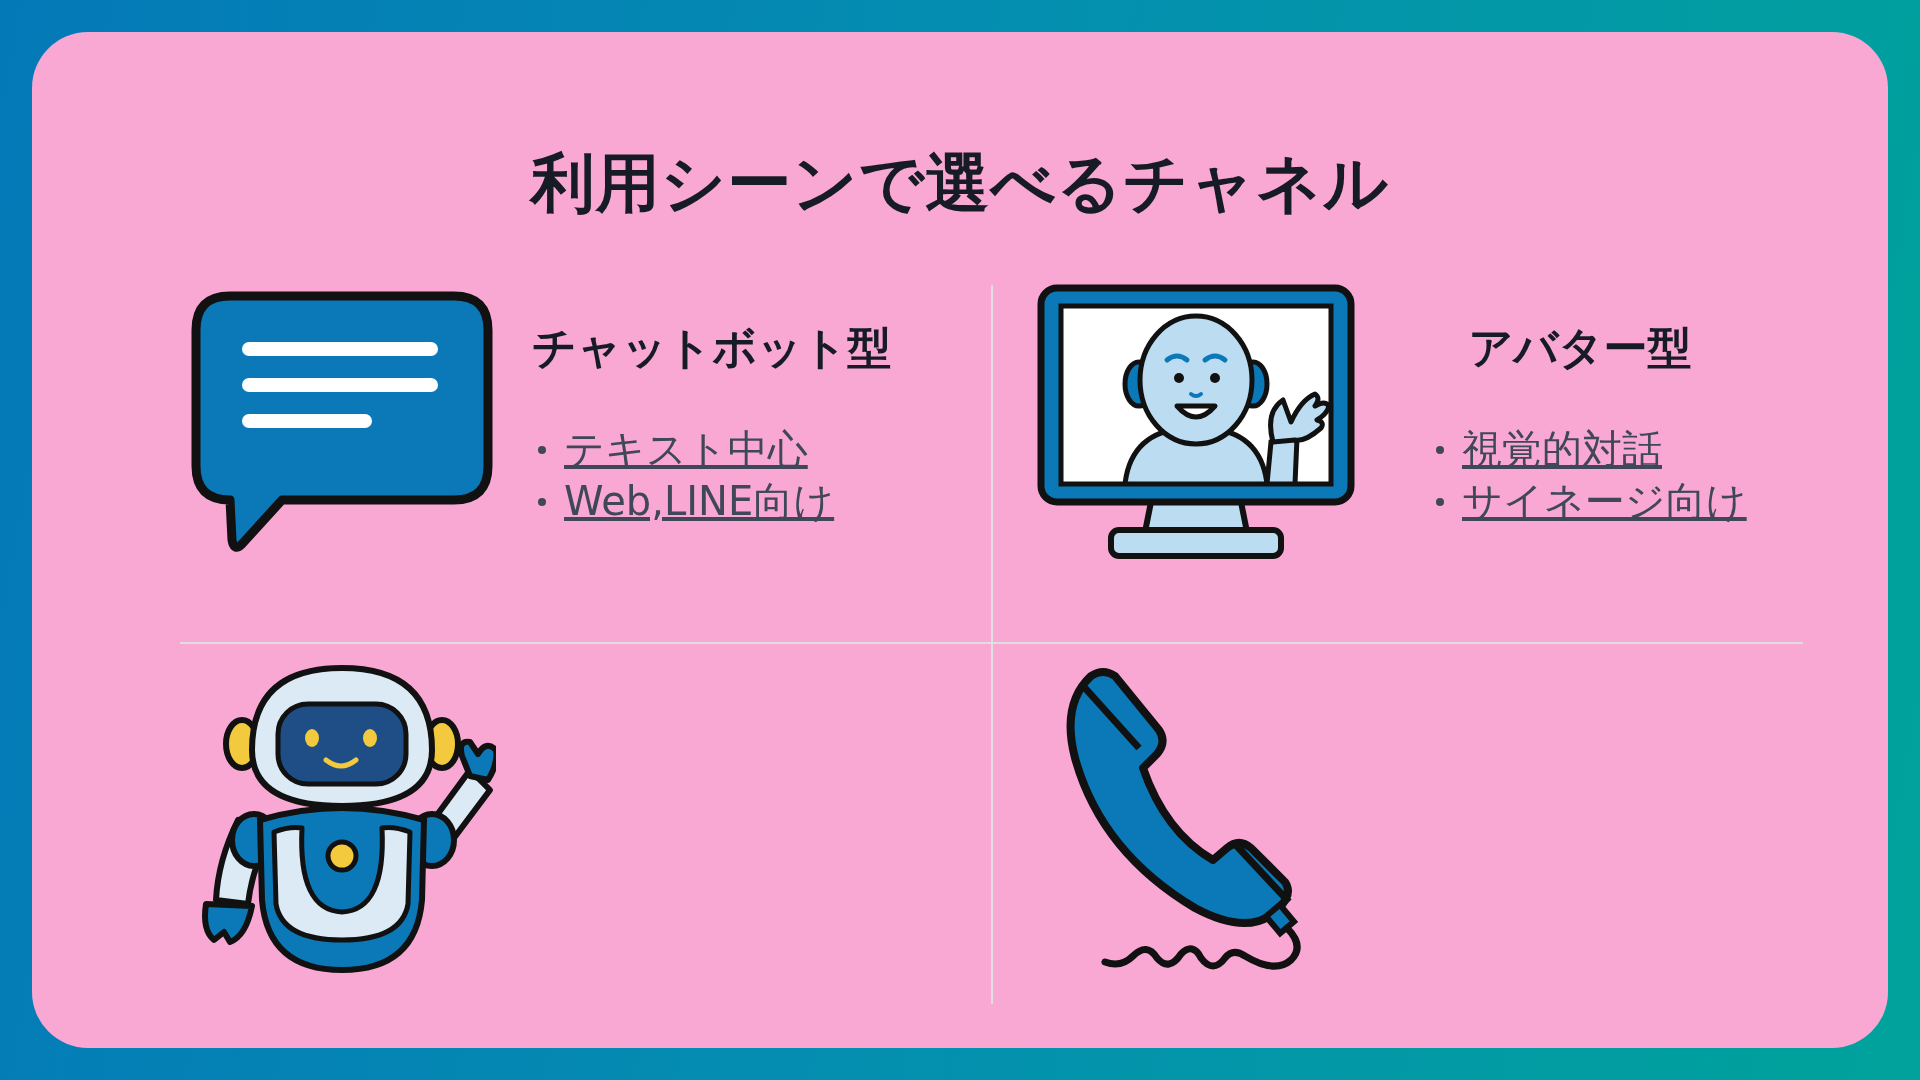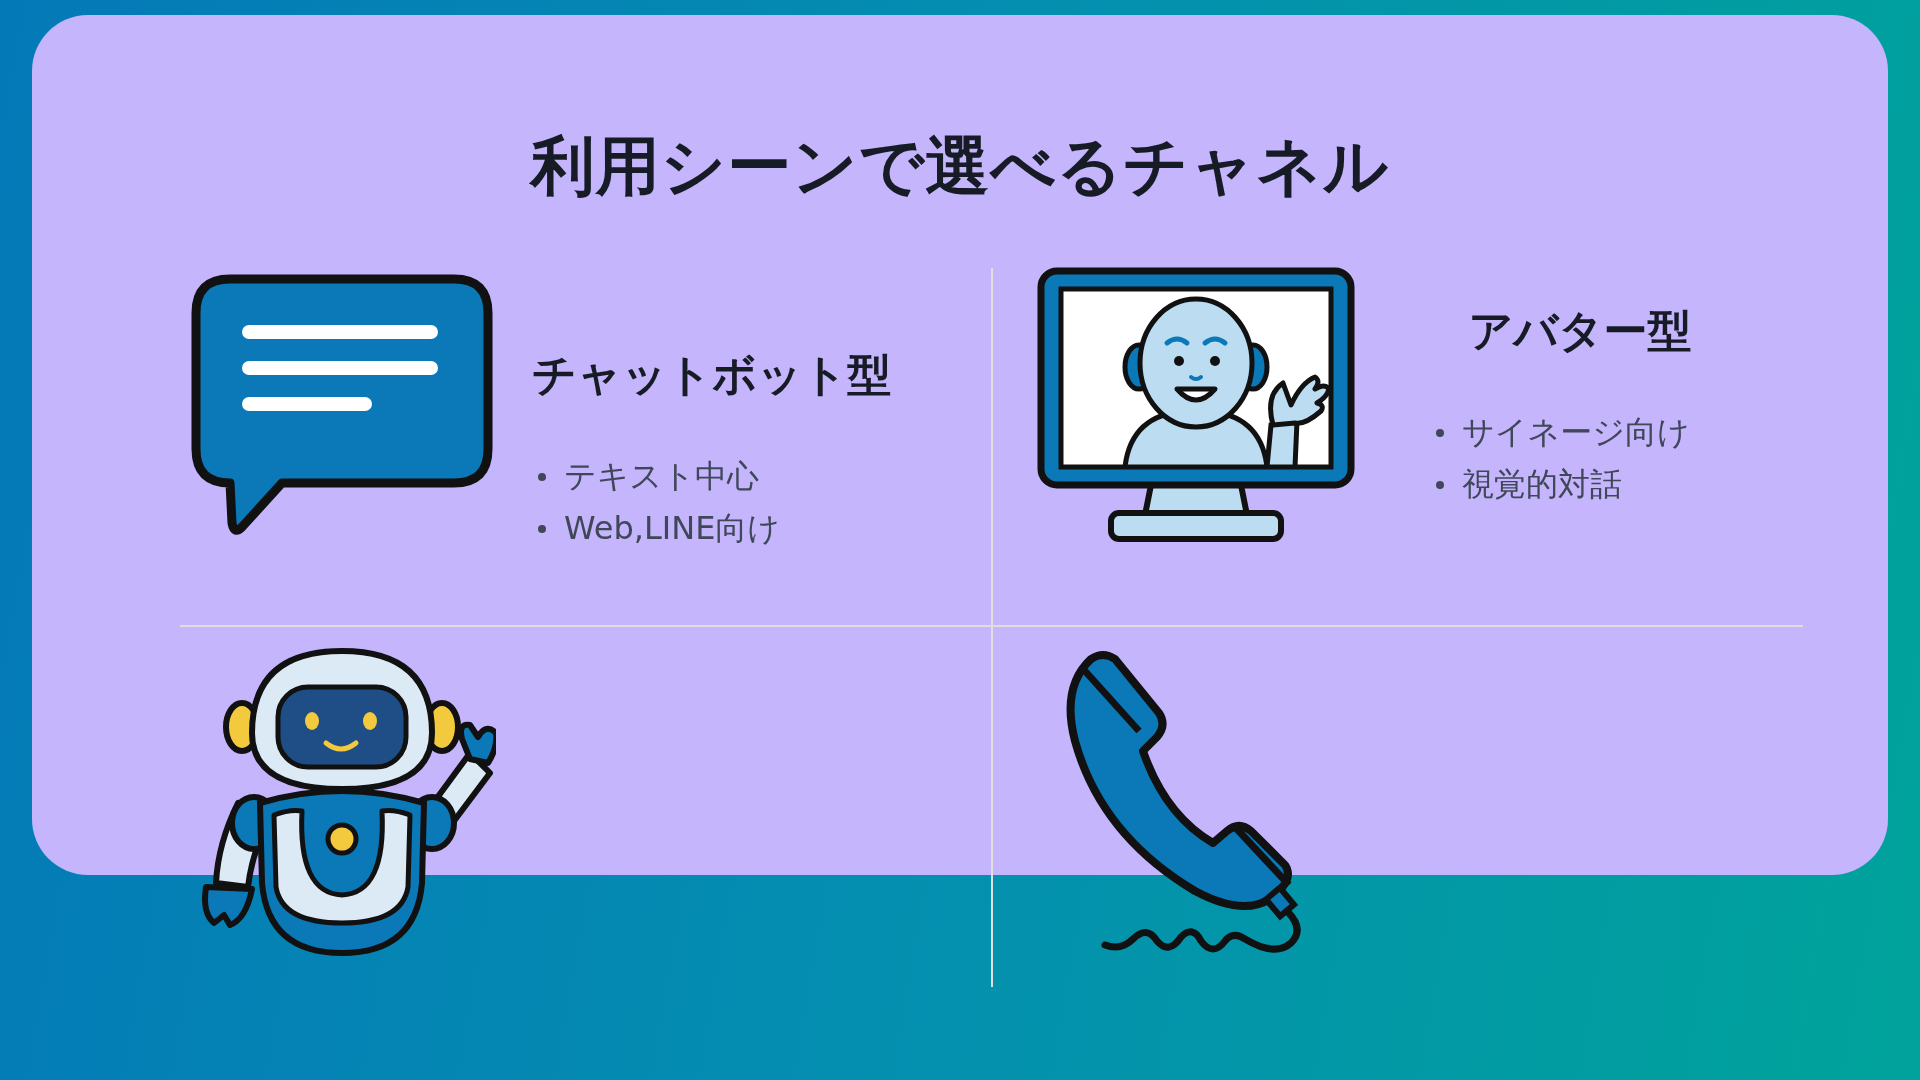--- a/index.html
+++ b/index.html
@@ -3,23 +3,23 @@
 <meta charset="utf-8">
 <style>
   html, body { margin: 0; padding: 0; }
   body {
     width: 1920px; height: 1080px; overflow: hidden;
     background: linear-gradient(100deg, #0479b8 0%, #048fb0 50%, #00a39b 100%);
     font-family: "DejaVu Sans", "Liberation Sans", sans-serif;
     position: relative;
   }
   .card {
-    position: absolute; left: 32px; top: 15px;
-    width: 1856px; height: 860px;
-    background: #c4b5fd; border-radius: 56px;
+    position: absolute; left: 32px; top: 32px;
+    width: 1856px; height: 1016px;
+    background: #f9a8d4; border-radius: 56px;
   }
   .title {
     position: absolute; left: 0; right: 0; top: 108px;
     text-align: center; font-size: 64px; font-weight: bold;
     color: #161b26; letter-spacing: 1px; margin: 0;
   }
   .hline {
     position: absolute; left: 148px; top: 610px; width: 1623px; height: 2px;
     background: #dedede;
   }
@@ -28,22 +28,22 @@
     background: #e0e0e0;
   }
   .icon { position: absolute; }
   .block { position: absolute; }
   .block h2 {
     margin: 0; font-size: 44px; font-weight: bold; color: #161b26;
     white-space: nowrap; line-height: 1.2;
   }
   .block ul { list-style: none; margin: 48px 0 0 0; padding: 0; }
   .block li {
-    font-size: 32px; color: #3f4758; line-height: 52px; white-space: nowrap;
-    position: relative; padding-left: 32px;
+    font-size: 40px; color: #3f4758; line-height: 52px; white-space: nowrap;
+    position: relative; padding-left: 32px; text-decoration: underline;
   }
   .block li::before {
     content: ""; position: absolute; left: 6px; top: 23px;
     width: 8px; height: 8px; border-radius: 50%; background: #3f4758;
   }
   .center-head h2 { text-align: center; }
 </style>
 </head>
 <body>
 
@@ -53,21 +53,21 @@
   <div class="hline"></div>
   <div class="vline"></div>
 
   <svg class="icon" style="left:158px; top:258px;" width="304" height="268" viewBox="0 0 304 268">
     <path d="M40 6 H264 Q298 6 298 40 V176 Q298 210 264 210 H92 L52 254 Q44 262 42 250 L40 210 Q6 210 6 176 V40 Q6 6 40 6 Z" fill="#0b78b8" stroke="#111" stroke-width="9" stroke-linejoin="round"></path>
     <rect x="52" y="52" width="196" height="14" rx="7" fill="#fff"></rect>
     <rect x="52" y="88" width="196" height="14" rx="7" fill="#fff"></rect>
     <rect x="52" y="124" width="130" height="14" rx="7" fill="#fff"></rect>
   </svg>
 
-  <div class="block" style="left:500px; top:290px;margin-top:44px;">
+  <div class="block" style="left:500px; top:290px;">
     <h2>チャットボット型</h2>
     <ul>
       <li>テキスト中心</li>
       <li>Web,LINE向け</li>
     </ul>
   </div>
 
   <svg class="icon" style="left:1003px; top:250px;" width="322" height="282" viewBox="0 0 322 282">
 
     <path d="M118 210 L110 250 H212 L204 210 Z" fill="#bcdcf2" stroke="#111" stroke-width="6" stroke-linejoin="round"></path>
@@ -95,22 +95,22 @@
       <path d="M142 124 Q161 146 180 124 Z" fill="#fff" stroke="#111" stroke-width="5" stroke-linejoin="round"></path>
 
       <path d="M232 202 L236 160 L262 156 L260 202 Z" fill="#bcdcf2" stroke="#111" stroke-width="5"></path>
       <path d="M238 160 Q230 130 248 118 L256 140 Q266 118 280 112 Q286 116 280 124 Q290 118 294 124 Q292 132 282 138 Q290 140 286 146 Q270 160 260 158 Z" fill="#bcdcf2" stroke="#111" stroke-width="5" stroke-linejoin="round"></path>
     </g>
   </svg>
 
   <div class="block center-head" style="left:1398px; top:290px; width:380px;">
     <h2 style="padding-left:0; width:300px; text-align:center;">アバター型</h2>
     <ul>
+      <li>視覚的対話</li>
       <li>サイネージ向け</li>
-      <li>視覚的対話</li>
     </ul>
   </div>
 
   <svg class="icon" style="left:158px; top:628px;" width="306" height="316" viewBox="0 0 306 316">
 
     <path d="M48 160 Q28 200 26 240 L58 244 Q62 210 76 186 Z" fill="#dceaf5" stroke="#111" stroke-width="6" stroke-linejoin="round"></path>
     <path d="M16 244 Q12 270 24 280 L34 272 L40 282 Q56 276 62 246 Z" fill="#0b78b8" stroke="#111" stroke-width="6" stroke-linejoin="round"></path>
 
     <path d="M236 170 L280 110 L300 130 L252 194 Z" fill="#dceaf5" stroke="#111" stroke-width="6" stroke-linejoin="round"></path>
     <path d="M272 96 Q268 80 280 82 L288 94 Q296 80 306 90 Q308 104 298 120 L280 116 Z" fill="#0b78b8" stroke="#111" stroke-width="6" stroke-linejoin="round"></path>

